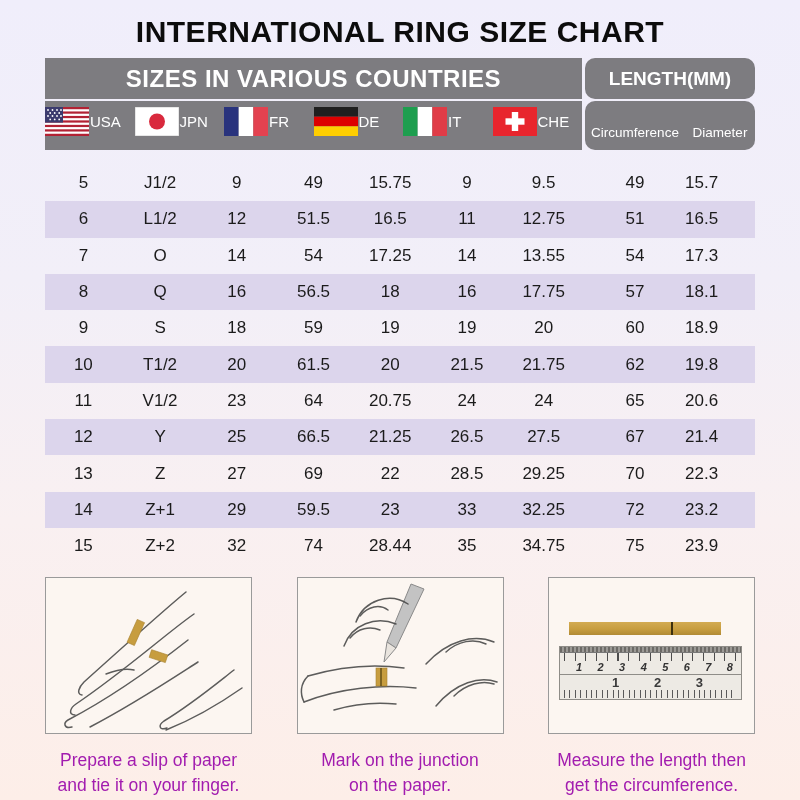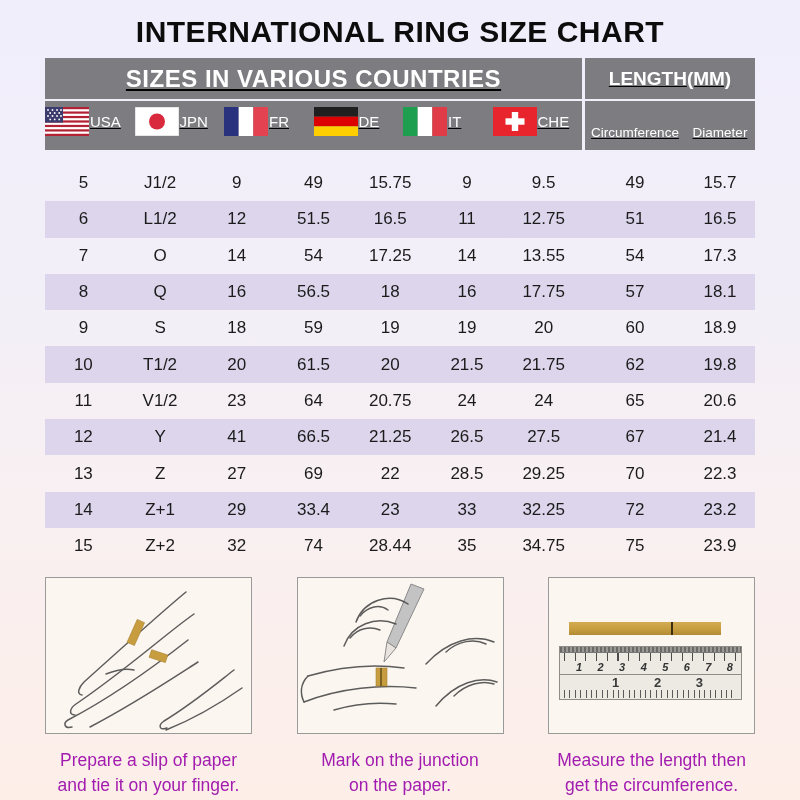--- a/index.html
+++ b/index.html
@@ -13,25 +13,25 @@
   .page-title {
     margin-top: 15px;
     text-align: center;
     font-size: 30px;
     font-weight: bold;
     letter-spacing: 0.5px;
     color: #0c0c0c;
   }
   
   .size-table { width: 710px; margin: 9px auto 0; }
-  .thead { display: flex; flex-direction: column; gap: 2px; text-decoration: underline; }
+  .thead { display: flex; flex-direction: column; gap: 2px; }
   .hrow { display: flex; gap: 3px; }
   .h-cell { background: #7d7c80; color: #fff; display: flex; align-items: center; justify-content: center; }
   .h-left  { width: 537px; }
-  .h-right { flex: 1; }
+  .h-right { flex: 1; border-radius: 10px; }
   .hrow1 .h-cell { height: 41px; }
   .hrow2 .h-cell { height: 49px; }
   .h-countries { font-size: 24px; font-weight: bold; letter-spacing: 0.5px; }
   .h-length    { font-size: 19px; font-weight: bold; }
   .flags-strip { display: flex; align-items: flex-start; padding-top: 6px; }
   .flag-cell { flex: 1; display: flex; align-items: center; gap: 1px; }
   .flag { width: 44px; height: 29px; display: block; }
   .flag-label { color: #fff; font-size: 15px; }
   .len-sub { padding-top: 14px; }
   .len-sub span { display: inline-block; text-align: center; color: #fff; font-size: 13.5px; }
@@ -39,21 +39,21 @@
   .sub-diam { width: 70px; }
   
   .tbody { margin-top: 15px; }
   .trow { display: flex; height: 36.3px; align-items: center; }
   .trow.alt { background: #dcd5ec; }
   .trow-left { width: 537px; display: flex; }
   .trow-left .tcell { flex: 1; text-align: center; }
   .trow-right { width: 173px; display: flex; padding-left: 3px; }
   .tcell { font-size: 17px; color: #1b1b1b; }
   .c-circ { width: 100px; text-align: center; }
-  .c-diam { width: 70px; text-align: center; }
+  .c-diam { width: 70px; }
   
   .steps { width: 710px; margin: 13px auto 0; display: flex; justify-content: space-between; }
   .step { width: 207px; }
   .step-box {
     width: 207px; height: 157px;
     border: 1px solid #9a9a9a;
     background: #fcf6f1;
     position: relative; overflow: hidden;
   }
   .step-caption {
@@ -291,21 +291,21 @@
         </div>
         <div class="trow-right">
           <span class="tcell c-circ">65</span>
           <span class="tcell c-diam">20.6</span>
         </div>
       </div>
       <div class="trow alt">
         <div class="trow-left">
           <span class="tcell">12</span>
           <span class="tcell">Y</span>
-          <span class="tcell">41</span>
+          <span class="tcell">25</span>
           <span class="tcell">66.5</span>
           <span class="tcell">21.25</span>
           <span class="tcell">26.5</span>
           <span class="tcell">27.5</span>
         </div>
         <div class="trow-right">
           <span class="tcell c-circ">67</span>
           <span class="tcell c-diam">21.4</span>
         </div>
       </div>
@@ -322,21 +322,21 @@
         <div class="trow-right">
           <span class="tcell c-circ">70</span>
           <span class="tcell c-diam">22.3</span>
         </div>
       </div>
       <div class="trow alt">
         <div class="trow-left">
           <span class="tcell">14</span>
           <span class="tcell">Z+1</span>
           <span class="tcell">29</span>
-          <span class="tcell">33.4</span>
+          <span class="tcell">59.5</span>
           <span class="tcell">23</span>
           <span class="tcell">33</span>
           <span class="tcell">32.25</span>
         </div>
         <div class="trow-right">
           <span class="tcell c-circ">72</span>
           <span class="tcell c-diam">23.2</span>
         </div>
       </div>
       <div class="trow">

